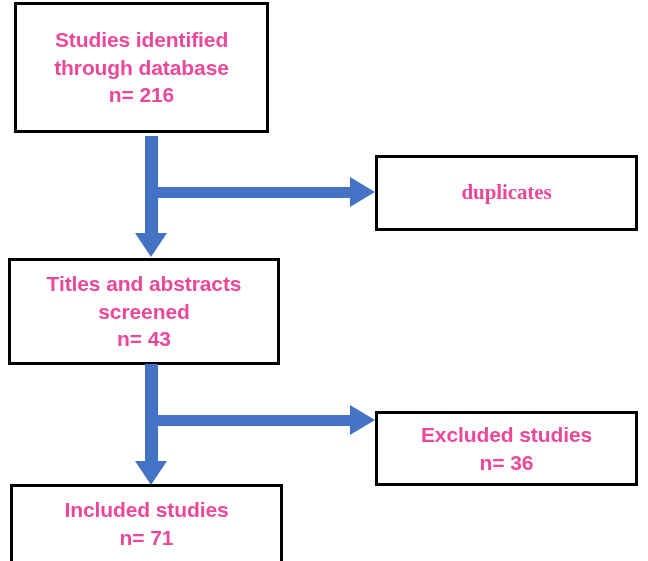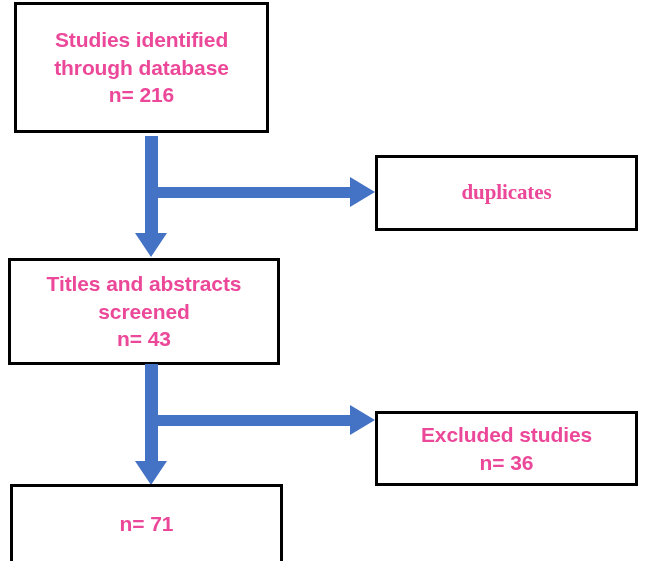--- a/index.html
+++ b/index.html
@@ -114,16 +114,17 @@
   <div class="arrow-head-down" id="arrow2-head"></div>
   <div class="arrow-stem-h" id="arrow2-branch"></div>
   <div class="arrow-head-right" id="arrow2-branchhead"></div>
 
   <div class="node-box" id="box-excluded">
     <div class="node-line">Excluded studies</div>
     <div class="node-line">n= 36</div>
   </div>
 
   <div class="node-box" id="box-included">
+    <div class="node-line">Included studies</div>
     <div class="node-line">n= 71</div>
   </div>
 
 </div>
 
 </body></html>

